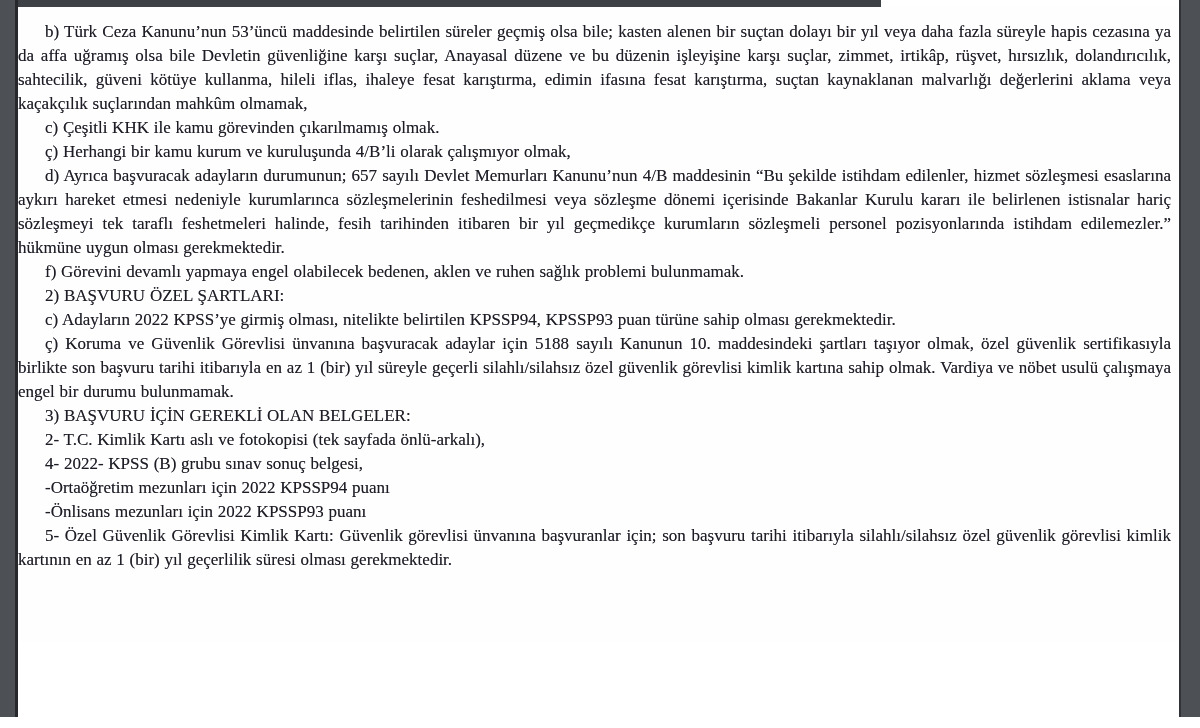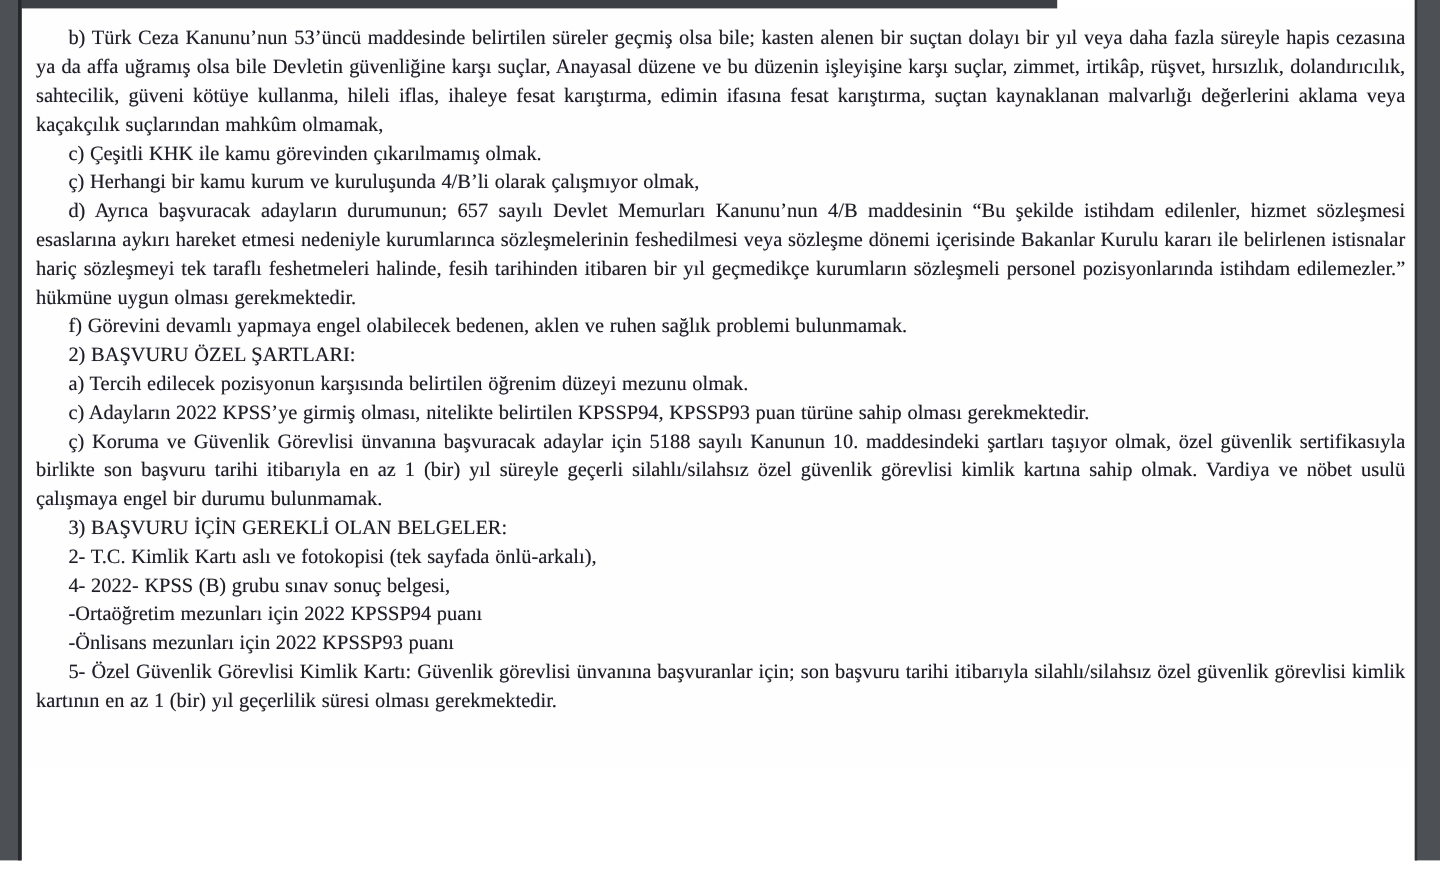--- a/index.html
+++ b/index.html
@@ -36,21 +36,21 @@
     width: 881px; height: 7px;
     background: #3d4045;
   }
   
   .page {
     position: absolute;
     left: 18px; top: 7px;
     width: 1161px; height: 634px;
     background: #fefefe;
     box-sizing: border-box;
-    padding: 13px 8px 0 12px;
+    padding: 13px 8px 0 0;
   }
   .page p {
     margin: 0;
     font-size: 17px;
     line-height: 24px;
     color: #1d1d26;
     text-align: justify;
     text-align-last: left;
     text-indent: 27px;
     text-shadow: 0 0 0.6px rgba(25,25,40,0.5);
@@ -62,21 +62,20 @@
 
 <div class="screen">
 
   <div class="page">
     <p>b) Türk Ceza Kanunu’nun 53’üncü maddesinde belirtilen süreler geçmiş olsa bile; kasten alenen bir suçtan dolayı bir yıl veya daha fazla süreyle hapis cezasına ya da affa uğramış olsa bile Devletin güvenliğine karşı suçlar, Anayasal düzene ve bu düzenin işleyişine karşı suçlar, zimmet, irtikâp, rüşvet, hırsızlık, dolandırıcılık, sahtecilik, güveni kötüye kullanma, hileli iflas, ihaleye fesat karıştırma, edimin ifasına fesat karıştırma, suçtan kaynaklanan malvarlığı değerlerini aklama veya kaçakçılık suçlarından mahkûm olmamak,</p>
     <p>c) Çeşitli KHK ile kamu görevinden çıkarılmamış olmak.</p>
     <p>ç) Herhangi bir kamu kurum ve kuruluşunda 4/B’li olarak çalışmıyor olmak,</p>
     <p>d) Ayrıca başvuracak adayların durumunun; 657 sayılı Devlet Memurları Kanunu’nun 4/B maddesinin “Bu şekilde istihdam edilenler, hizmet sözleşmesi esaslarına aykırı hareket etmesi nedeniyle kurumlarınca sözleşmelerinin feshedilmesi veya sözleşme dönemi içerisinde Bakanlar Kurulu kararı ile belirlenen istisnalar hariç sözleşmeyi tek taraflı feshetmeleri halinde, fesih tarihinden itibaren bir yıl geçmedikçe kurumların sözleşmeli personel pozisyonlarında istihdam edilemezler.” hükmüne uygun olması gerekmektedir.</p>
     <p>f) Görevini devamlı yapmaya engel olabilecek bedenen, aklen ve ruhen sağlık problemi bulunmamak.</p>
     <p>2) BAŞVURU ÖZEL ŞARTLARI:</p>
-    <p>a) Tercih edilecek pozisyonun karşısında belirtilen öğrenim düzeyi mezunu olmak.</p>
     <p>c) Adayların 2022 KPSS’ye girmiş olması, nitelikte belirtilen KPSSP94, KPSSP93 puan türüne sahip olması gerekmektedir.</p>
     <p>ç) Koruma ve Güvenlik Görevlisi ünvanına başvuracak adaylar için 5188 sayılı Kanunun 10. maddesindeki şartları taşıyor olmak, özel güvenlik sertifikasıyla birlikte son başvuru tarihi itibarıyla en az 1 (bir) yıl süreyle geçerli silahlı/silahsız özel güvenlik görevlisi kimlik kartına sahip olmak. Vardiya ve nöbet usulü çalışmaya engel bir durumu bulunmamak.</p>
     <p>3) BAŞVURU İÇİN GEREKLİ OLAN BELGELER:</p>
     <p>2- T.C. Kimlik Kartı aslı ve fotokopisi (tek sayfada önlü-arkalı),</p>
     <p>4- 2022- KPSS (B) grubu sınav sonuç belgesi,</p>
     <p>-Ortaöğretim mezunları için 2022 KPSSP94 puanı</p>
     <p>-Önlisans mezunları için 2022 KPSSP93 puanı</p>
     <p>5- Özel Güvenlik Görevlisi Kimlik Kartı: Güvenlik görevlisi ünvanına başvuranlar için; son başvuru tarihi itibarıyla silahlı/silahsız özel güvenlik görevlisi kimlik kartının en az 1 (bir) yıl geçerlilik süresi olması gerekmektedir.</p>
   </div>
 

